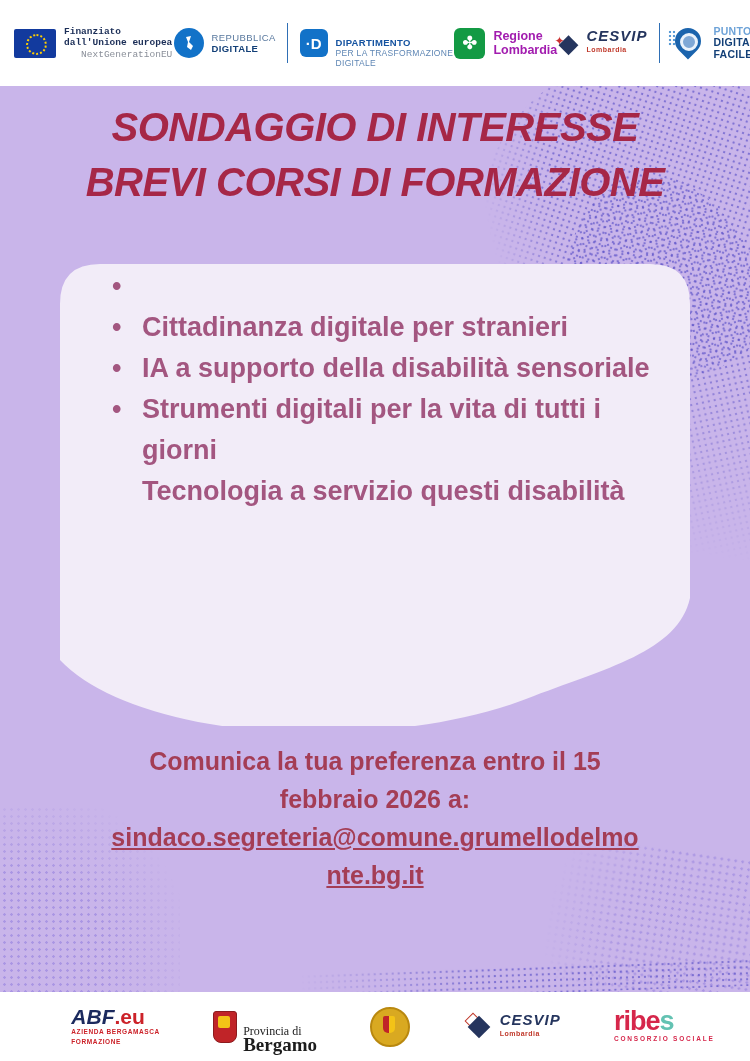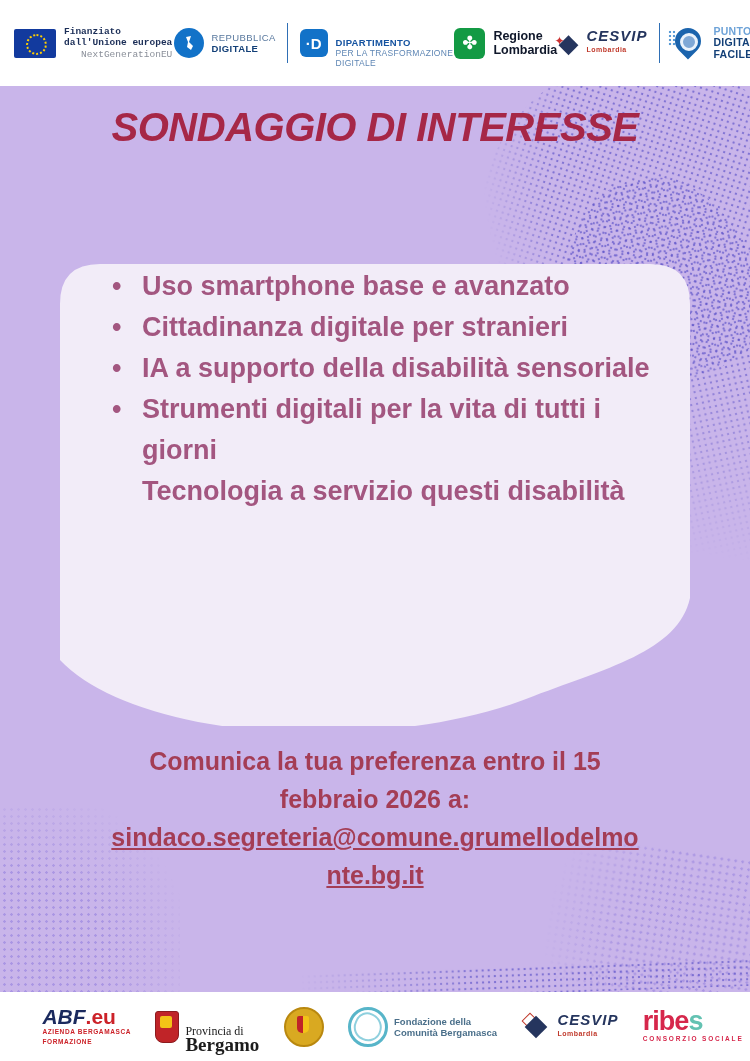--- a/index.html
+++ b/index.html
@@ -64,21 +64,21 @@
   .rd-circle{width:30px;height:30px;border-radius:50%;background:#1272c8;color:#fff;display:flex;
              align-items:center;justify-content:center;flex:0 0 30px;}
   .rd-txt{font-size:9.5px;line-height:11px;color:#58789e;letter-spacing:.4px;}
   .rd-txt b{color:#123f77;}
   .dd-badge{width:28px;height:28px;border-radius:6px;background:#1272c8;color:#fff;font-weight:bold;
             font-size:15px;display:flex;align-items:center;justify-content:center;flex:0 0 28px;}
   .dd-txt{font-size:8.5px;line-height:10px;color:#5e86b4;letter-spacing:.3px;margin-top:20px;}
   .dd-txt b{color:#1553a0;font-size:9.5px;}
   .rl-badge{width:31px;height:31px;border-radius:6px;background:#139a44;color:#fff;font-size:18px;
             display:flex;align-items:center;justify-content:center;flex:0 0 31px;}
-  .rl-txt{font-size:12.5px;line-height:14px;color:#0f172a;font-weight:bold;}
+  .rl-txt{font-size:12.5px;line-height:14px;color:#a21caf;font-weight:bold;}
   .cesvip-mark{font-size:26px;line-height:26px;color:#25355e;position:relative;}
   .cesvip-mark s{position:absolute;left:-4px;top:-2px;color:#c33;font-size:12px;text-decoration:none;}
   .cesvip-txt{font-style:italic;font-weight:bold;color:#25355e;font-size:15px;line-height:14px;letter-spacing:1px;}
   .cesvip-txt small{display:block;color:#c0392b;font-size:7px;font-style:normal;letter-spacing:.5px;}
   .pin{width:34px;height:34px;position:relative;flex:0 0 34px;}
   .pin .drop{position:absolute;left:4px;top:2px;width:26px;height:26px;background:#1b64ad;
              border-radius:50% 50% 50% 0;transform:rotate(-45deg);}
   .pin .ring{position:absolute;left:9px;top:7px;width:12px;height:12px;border:3px solid #eaf2fb;
              border-radius:50%;background:#7fa8d6;}
   .pin .px{position:absolute;left:-3px;top:4px;width:8px;height:16px;
@@ -188,33 +188,33 @@
   <div class="body-bg">
     <div class="dots dots-tr1"></div>
     <div class="dots dots-tr2"></div>
     <div class="dots soft dots-bl"></div>
     <div class="dots soft dots-br"></div>
     <div class="dots dots-bc"></div>
   </div>
 
   <div class="title">
     <div>SONDAGGIO DI INTERESSE</div>
+    <div>BREVI CORSI DI FORMAZIONE</div>
   </div>
 
   <div class="blob-wrap">
     <svg viewBox="0 0 630 486">
       <path fill="#f2ecf8" d="M40,24 L590,24 Q630,24 630,64 L630,358
         C618,412 546,428 466,459
         C370,496 232,500 138,482
         Q40,462 0,420 L0,64 Q0,24 40,24 Z"></path>
     </svg>
     <div class="courses">
       <div class="course-row">
         <span class="b">•</span>
-        <span>Uso smartphone base e avanzato</span>
       </div>
       <div class="course-row">
         <span class="b">•</span>
         <span>Cittadinanza digitale per stranieri</span>
       </div>
       <div class="course-row">
         <span class="b">•</span>
         <span>IA a supporto della disabilità sensoriale</span>
       </div>
       <div class="course-row">
@@ -251,29 +251,20 @@
         <b>Bergamo</b>
       </div>
     </div>
 
     <div class="flogo" title="">
       <div class="comune-seal">
           <i></i>
         </div>
     </div>
 
-    <div class="flogo">
-      <div class="fond-ring">
-          <i></i>
-        </div>
-      <div class="fond-txt">
-        <div>Fondazione della</div>
-        <div>Comunità Bergamasca</div>
-      </div>
-    </div>
 
     <div class="flogo">
       <div class="diamond">
           <span class="d2"></span>
           <span class="d1"></span>
         </div>
       <div class="cesvip-txt">
         <span>CESVIP</span>
         <small>Lombardia</small>
       </div>

